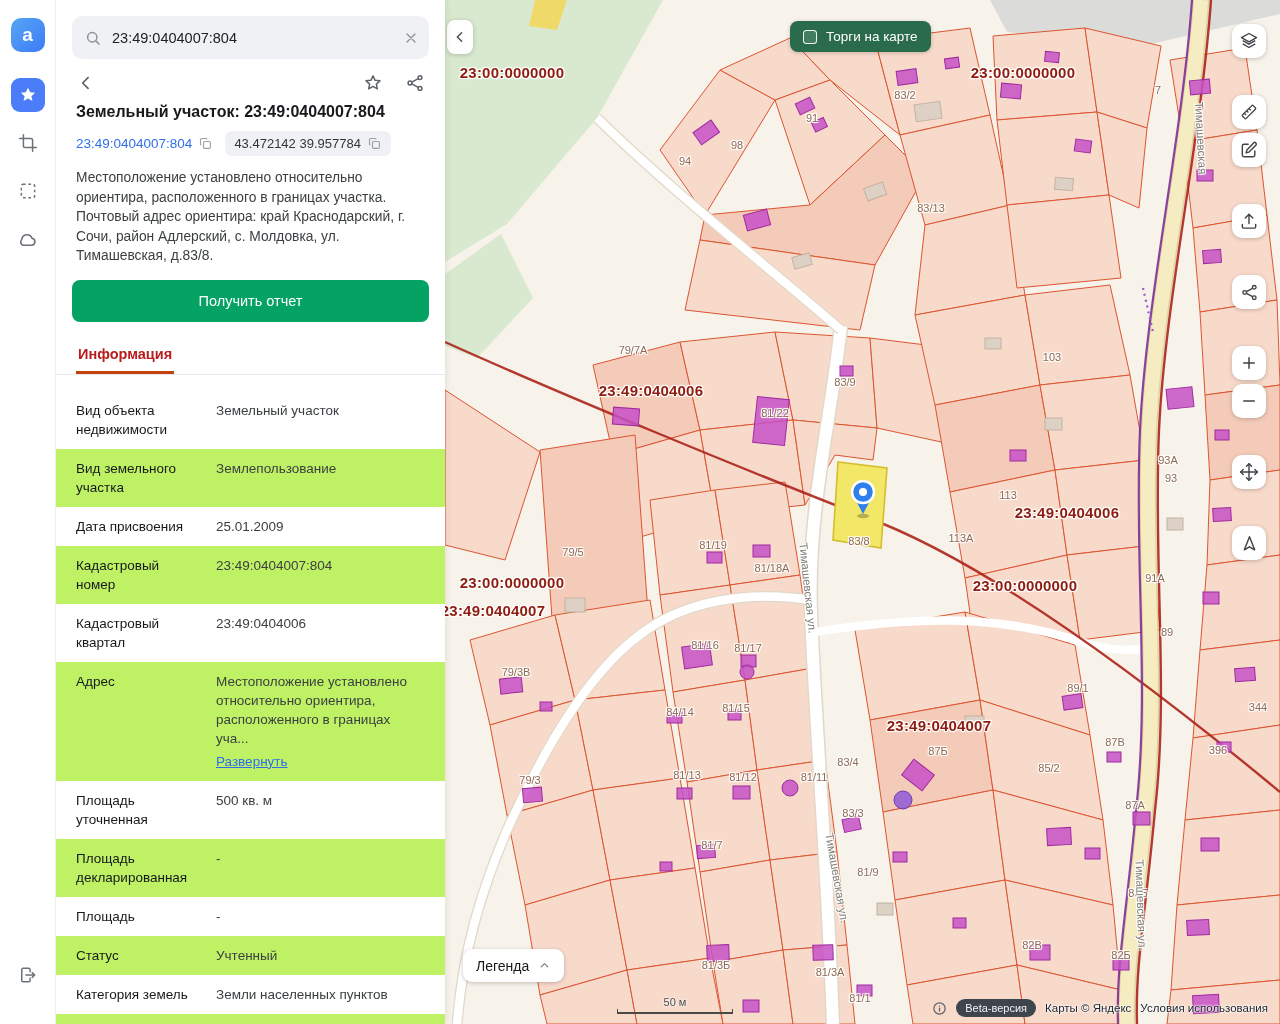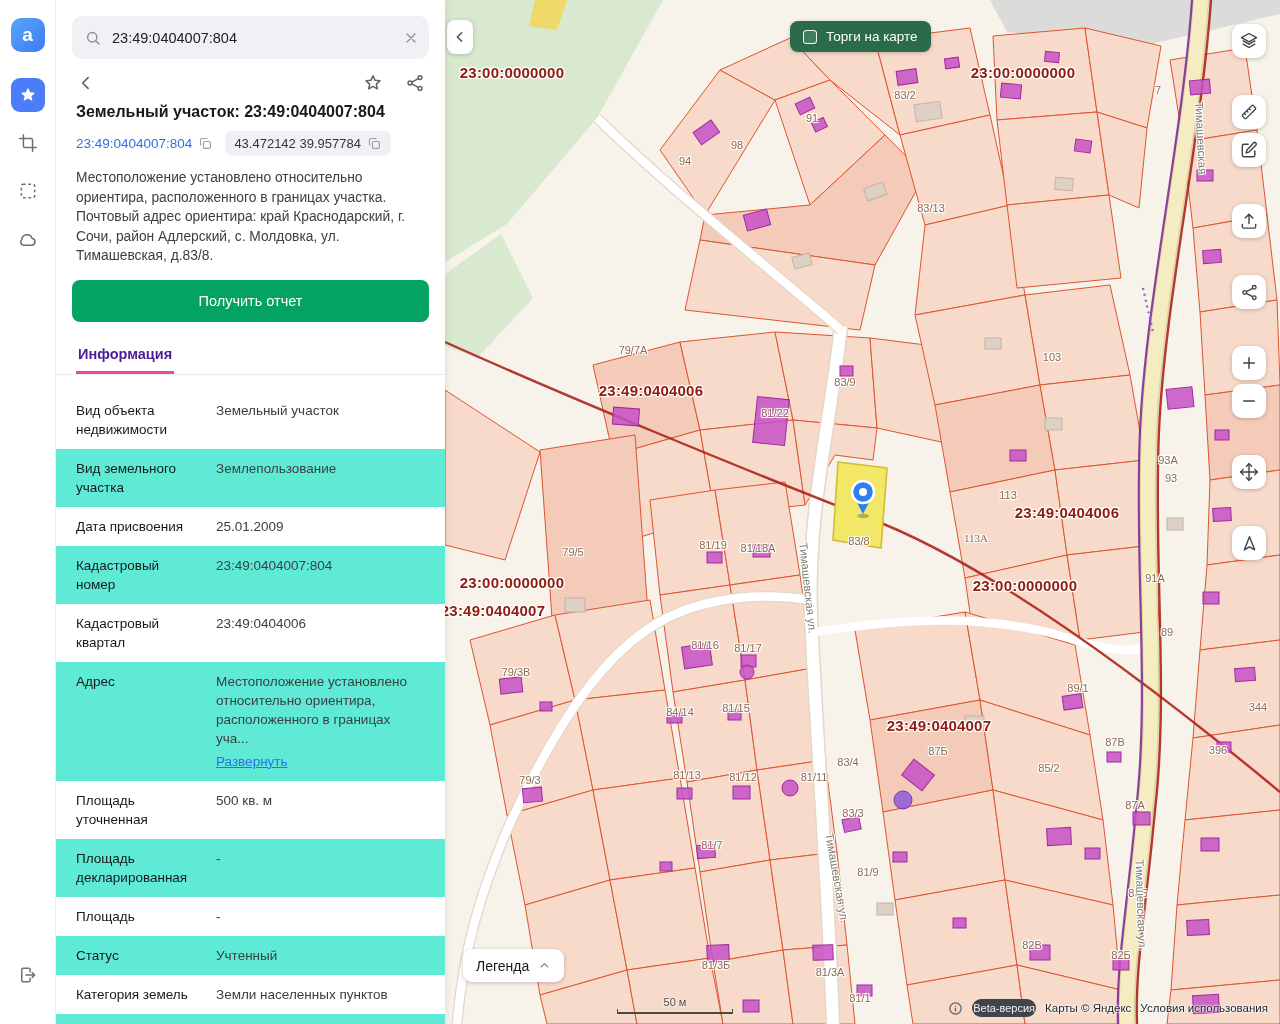--- a/index.html
+++ b/index.html
@@ -25,24 +25,24 @@
   .head-row .spacer{flex:1;}
   .head-row .icon-btn + .icon-btn{margin-left:22px;}
   .title{padding:4px 20px 10px;font-size:16px;font-weight:700;color:#17191C;}
   .chips{display:flex;align-items:center;gap:12px;padding:0 20px 12px;}
   .chip-link{display:flex;align-items:center;gap:6px;color:#2F6FEB;font-size:13.5px;font-weight:500;cursor:pointer;}
   .chip{display:flex;align-items:center;gap:6px;background:#F0F1F4;border-radius:7px;padding:5px 9px;font-size:13px;color:#33363A;}
   .copy-icon{color:#9AA0A6;cursor:pointer;display:flex;}
   .desc{padding:0 20px 14px;font-size:13.8px;line-height:19.5px;color:#3C4043;}
   .report-btn{display:block;margin:0 16px 16px;height:42px;background:#04A263;border:none;border-radius:8px;color:#fff;font-size:14.5px;font-weight:500;font-family:inherit;cursor:pointer;width:calc(100% - 32px);}
   .tabs{padding:0 20px;border-bottom:1px solid #E8EAED;}
-  .tab{display:inline-block;padding:8px 2px 9px;font-size:14.5px;font-weight:600;color:#4c1d95;border-bottom:3px solid #ec4899;cursor:pointer;}
+  .tab{display:inline-block;padding:8px 2px 9px;font-size:14.5px;font-weight:600;color:#b91c1c;border-bottom:3px solid #c2410c;cursor:pointer;}
   .info-table{flex:1;overflow:hidden;padding-top:16px;}
   .info-row{display:flex;padding:10px 20px;gap:14px;font-size:13.5px;}
-  .info-row.alt{background:#5eead4;}
+  .info-row.alt{background:#bef264;}
   .info-label{width:126px;flex-shrink:0;color:#17191C;line-height:19px;}
   .info-value{flex:1;color:#3C4043;line-height:19px;}
   .expand-link{color:#2F6FEB;text-decoration:underline;display:inline-block;margin-top:4px;font-size:13.5px;}
 
   
   .map{flex:1;position:relative;background:#F7F2EA;overflow:hidden;}
   .map svg.base{position:absolute;inset:0;}
   .map-labels{position:absolute;inset:0;pointer-events:none;}
   .map-lbl{position:absolute;transform:translate(-50%,-50%);white-space:nowrap;
     text-shadow:-1px -1px 0 rgba(255,255,255,.95),1px -1px 0 rgba(255,255,255,.95),-1px 1px 0 rgba(255,255,255,.95),1px 1px 0 rgba(255,255,255,.95),0 0 3px #fff;}
@@ -54,21 +54,21 @@
   .auction-checkbox{width:14px;height:14px;border:1.6px solid rgba(255,255,255,.95);border-radius:3.5px;background:rgba(255,255,255,.12);}
   .map-toolbar{position:absolute;right:14px;top:24px;display:flex;flex-direction:column;gap:37px;z-index:10;}
   .tb-group{display:flex;flex-direction:column;gap:4px;}
   .tb-btn{width:34px;height:34px;background:#fff;border:none;border-radius:10px;box-shadow:0 1px 4px rgba(0,0,0,.22);display:flex;align-items:center;justify-content:center;color:#3E4348;cursor:pointer;}
   .legend-btn{position:absolute;left:18px;bottom:42px;height:33px;background:#fff;border:none;border-radius:9px;box-shadow:0 1px 4px rgba(0,0,0,.22);display:flex;align-items:center;gap:9px;padding:0 13px;font-size:14px;color:#17191C;font-family:inherit;cursor:pointer;z-index:10;}
   .scale{position:absolute;left:172px;bottom:10px;width:116px;z-index:10;text-align:center;}
   .scale-label{font-size:11px;color:#4C4A45;margin-bottom:1px;text-shadow:0 0 2px #fff,0 0 2px #fff;}
   .scale-line{height:5px;border-left:1.5px solid #4C4A45;border-right:1.5px solid #4C4A45;border-bottom:2px solid #4C4A45;}
   .attribution{position:absolute;right:12px;bottom:7px;display:flex;align-items:center;gap:9px;z-index:10;font-size:11.5px;color:#21252B;}
   .halo{text-shadow:0 0 2px #fff,0 0 2px #fff,0 0 3px #fff;}
-  .beta-badge{background:#3E454C;color:#F2F3F4;border-radius:9px;padding:3px 1px;font-size:11px;}
+  .beta-badge{background:#3E454C;color:#F2F3F4;border-radius:9px;padding:3px 9px;font-size:11px;}
   .info-circle{color:#5F6368;display:flex;}
   .terms{cursor:pointer;}
 
   
   .green{fill:#D9E9CF;}
   .parcel{fill:#F8DACB;stroke:#DC5531;stroke-width:1;}
   .parcel.p2{fill:#F4CBB9;}
   .bldg{fill:#C751C7;fill-opacity:.85;stroke:#9E2B9E;stroke-width:1;}
   .bldg-gray{fill:#DCD1C4;stroke:#C2B3A2;stroke-width:1;}
   .road-case{fill:none;stroke:#E2D8C8;stroke-width:15;}
@@ -450,27 +450,27 @@
       <div class="map-lbl lbl-parcel" style="left: 292px; top: 145px;">98</div>
       <div class="map-lbl lbl-parcel" style="left: 367px; top: 118px;">91</div>
       <div class="map-lbl lbl-parcel" style="left: 460px; top: 95px;">83/2</div>
       <div class="map-lbl lbl-parcel" style="left: 486px; top: 208px;">83/13</div>
       <div class="map-lbl lbl-parcel" style="left: 713px; top: 90px;">7</div>
       <div class="map-lbl lbl-parcel" style="left: 188px; top: 350px;">79/7А</div>
       <div class="map-lbl lbl-parcel" style="left: 400px; top: 382px;">83/9</div>
       <div class="map-lbl lbl-parcel" style="left: 330px; top: 413px;">81/22</div>
       <div class="map-lbl lbl-parcel" style="left: 607px; top: 357px;">103</div>
       <div class="map-lbl lbl-parcel" style="left: 563px; top: 495px;">113</div>
-      <div class="map-lbl lbl-parcel" style="left: 531px; top: 538px; font-family: Liberation Serif, serif;">113А</div>
+      <div class="map-lbl lbl-parcel" style="left: 516px; top: 538px;">113А</div>
       <div class="map-lbl lbl-parcel" style="left: 723px; top: 460px;">93А</div>
       <div class="map-lbl lbl-parcel" style="left: 726px; top: 478px;">93</div>
       <div class="map-lbl lbl-parcel" style="left: 710px; top: 578px;">91А</div>
       <div class="map-lbl lbl-parcel" style="left: 128px; top: 552px;">79/5</div>
       <div class="map-lbl lbl-parcel" style="left: 268px; top: 545px;">81/19</div>
-      <div class="map-lbl lbl-parcel" style="left: 313px; top: 548px;">81/18А</div>
+      <div class="map-lbl lbl-parcel" style="left: 313px; top: 568px; padding-left: 28px;">81/18А</div>
       <div class="map-lbl lbl-parcel" style="left: 414px; top: 541px;">83/8</div>
       <div class="map-lbl lbl-parcel" style="left: 722px; top: 632px;">89</div>
       <div class="map-lbl lbl-parcel" style="left: 633px; top: 688px;">89/1</div>
       <div class="map-lbl lbl-parcel" style="left: 813px; top: 707px;">344</div>
       <div class="map-lbl lbl-parcel" style="left: 773px; top: 750px;">396</div>
       <div class="map-lbl lbl-parcel" style="left: 670px; top: 742px;">87В</div>
       <div class="map-lbl lbl-parcel" style="left: 493px; top: 751px;">87Б</div>
       <div class="map-lbl lbl-parcel" style="left: 403px; top: 762px;">83/4</div>
       <div class="map-lbl lbl-parcel" style="left: 71px; top: 672px;">79/3В</div>
       <div class="map-lbl lbl-parcel" style="left: 260px; top: 645px;">81/16</div>

